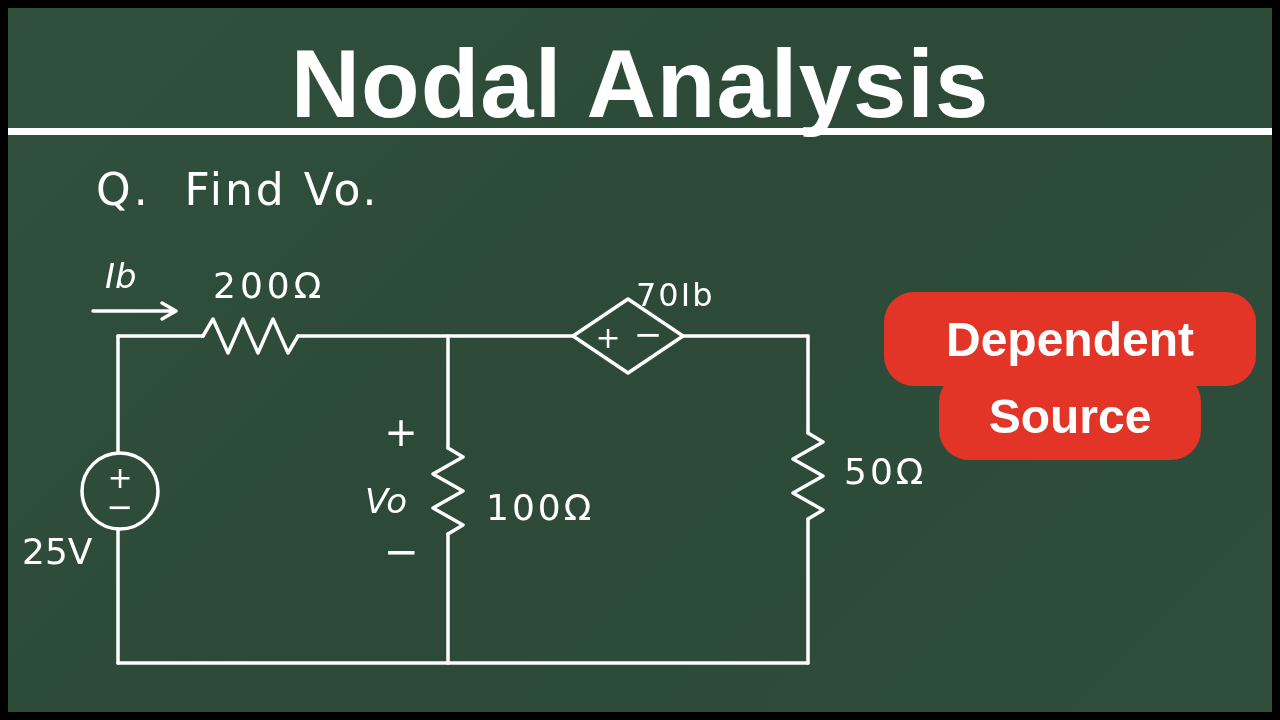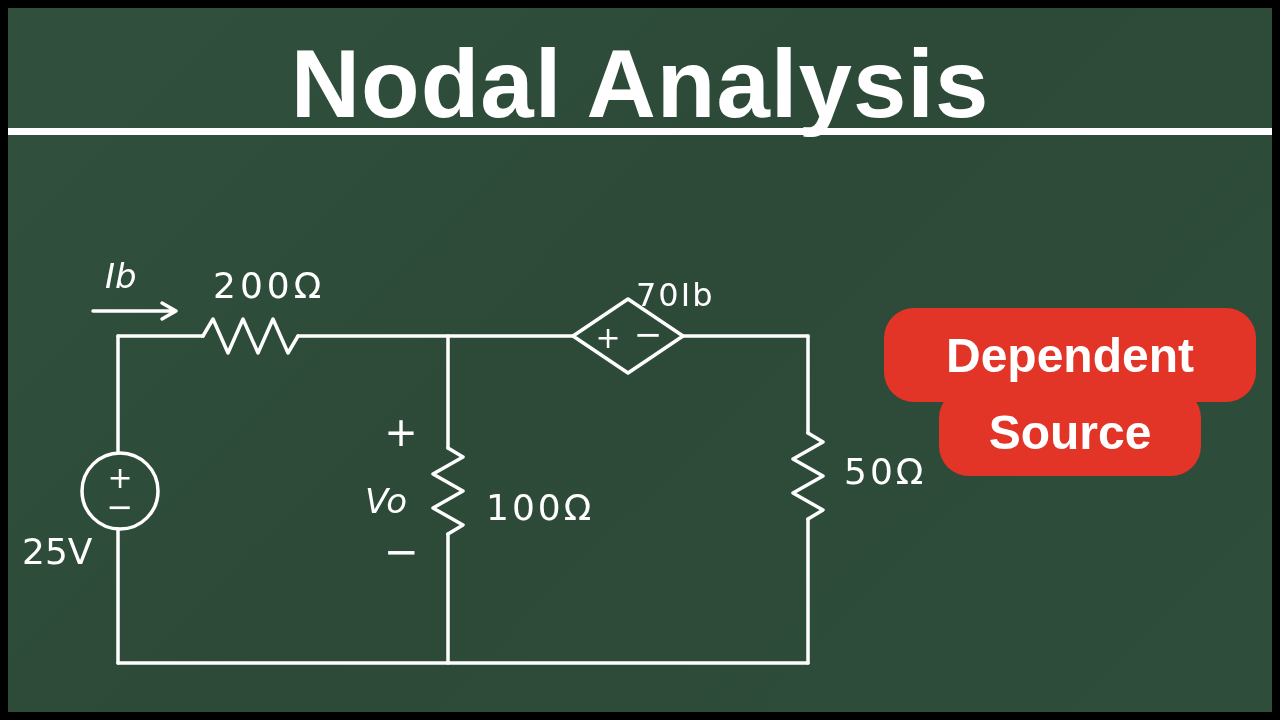--- a/index.html
+++ b/index.html
@@ -51,34 +51,34 @@
   .badge{
     position:absolute;left:876px;top:284px;width:372px;
   }
   .badge-row{
     background:#e23427;
     color:#fff;
     font-weight:700;
     font-family:"Liberation Sans", sans-serif;
     display:flex;align-items:center;justify-content:center;
     border-radius:30px;
-    margin-top:16px;
   }
   .badge-row1{height:94px;font-size:48px;}
   .badge-row2{width:262px;height:88px;margin:-14px auto 0;font-size:48px;}
 </style>
 </head>
 <body>
 
 <div class="frame">
 
   <h1 class="title">Nodal Analysis</h1>
 
   <div class="divider"></div>
 
+  <div class="question">Q.  Find Vo.</div>
 
   <svg class="circuit" viewBox="0 0 1280 720">
     <g class="wire">
 
       <path d="M110 328 H195"></path>
       <path d="M195 328 l10 -17 l15 34 l15 -34 l15 34 l15 -34 l15 34 l10 -17"></path>
       <path d="M290 328 H565"></path>
 
       <path d="M565 328 L620 291 L675 328 L620 365 Z"></path>
       <path d="M675 328 H800"></path>

